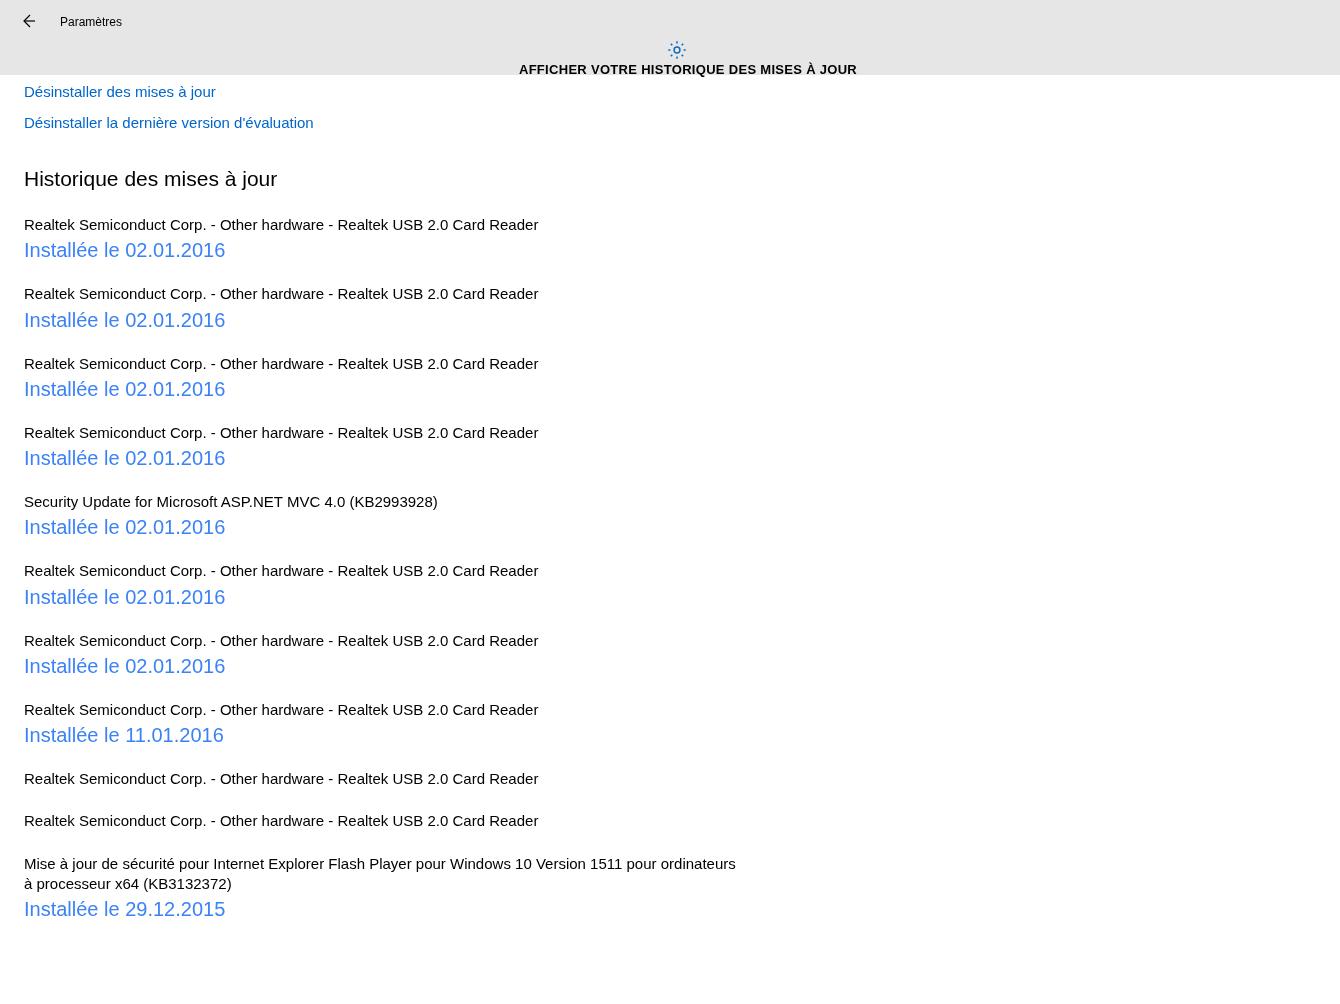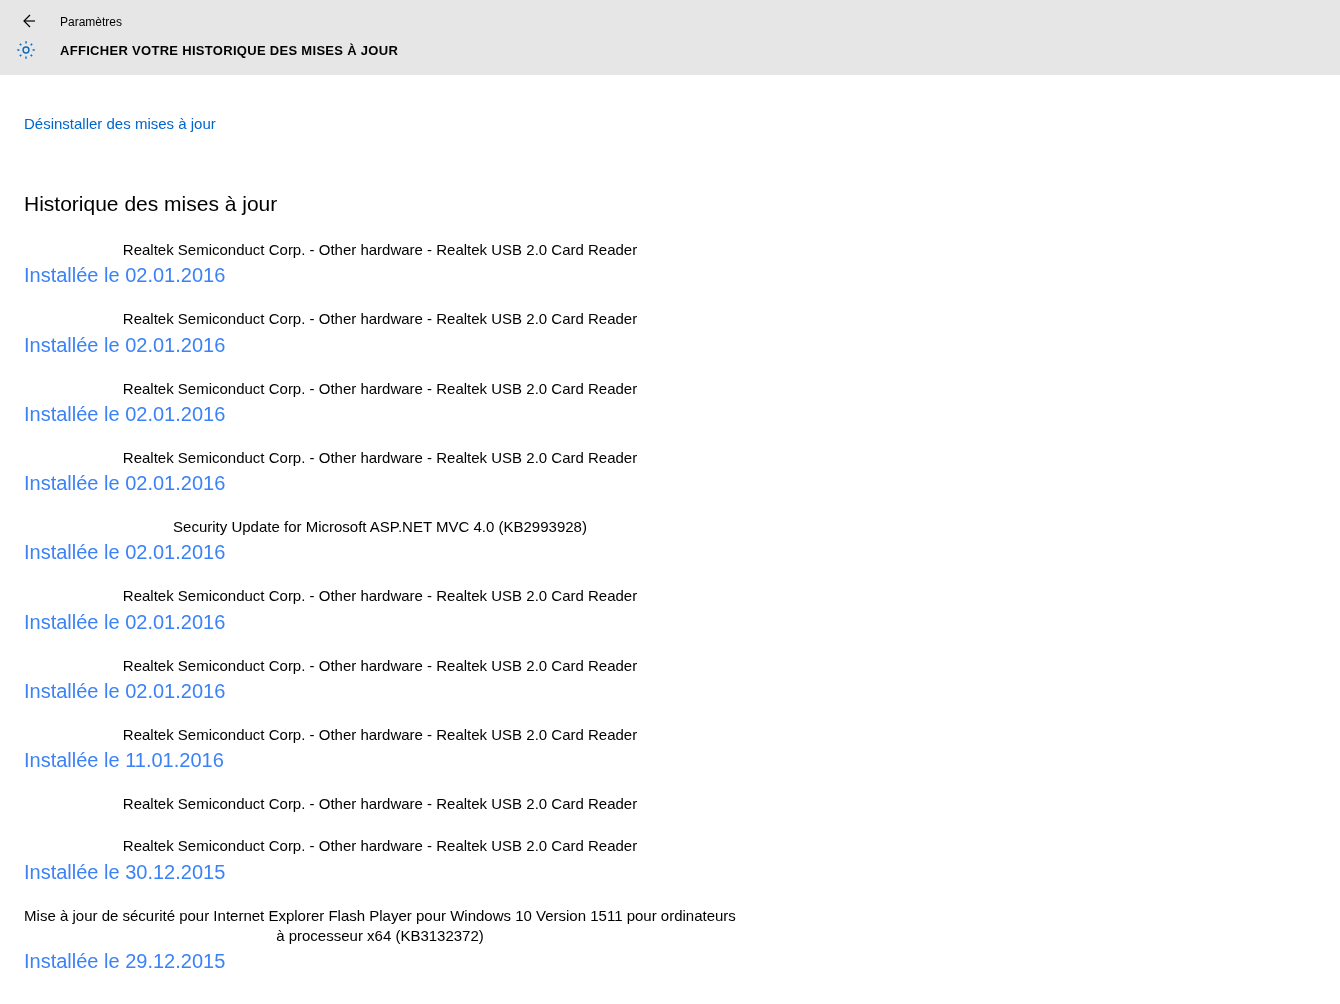--- a/index.html
+++ b/index.html
@@ -38,62 +38,62 @@
   .settings-label {
     font-size: 12px;
     margin-left: 18px;
     color: #000;
   }
   .header-title-row {
     display: flex;
     align-items: center;
     padding-top: 10px;
     padding-left: 0px;
+    flex-direction: column;
   }
   .gear-icon {
     width: 24px;
     height: 24px;
     display: flex;
     align-items: center;
     justify-content: center;
     margin-left: 0px;
   }
   .gear-icon svg { width: 22px; height: 22px; }
   .page-title {
     font-size: 13px;
     font-weight: 600;
     letter-spacing: 0.3px;
     margin-left: 22px;
   }
   .content {
-    padding: 40px 24px 0 24px;
+    padding: 8px 24px 0 24px;
     width: 760px;
   }
   .link {
     color: #0066cc;
     font-size: 15px;
     cursor: pointer;
     display: block;
     margin-bottom: 14px;
   }
   .section-heading {
     font-size: 21px;
     font-weight: 400;
-    margin-top: 60px;
+    margin-top: 36px;
     margin-bottom: 24px;
     color: #000;
   }
   .update-item {
     margin-bottom: 22px;
   }
   .update-title {
     font-size: 15px;
     color: #000;
     line-height: 1.35;
-    text-align: center;
   }
   .update-status {
     font-size: 20px;
     color: #3b82f6;
     margin-top: 4px;
     cursor: pointer;
   }
 </style>
 </head>
 <body>
@@ -116,20 +116,21 @@
         <circle cx="12" cy="12" r="3.2"></circle>
         <path d="M12 2.5v2.3M12 19.2v2.3M21.5 12h-2.3M4.8 12H2.5M18.7 5.3l-1.6 1.6M6.9 17.1l-1.6 1.6M18.7 18.7l-1.6-1.6M6.9 6.9L5.3 5.3"></path>
       </svg>
     </span>
     <span class="page-title">AFFICHER VOTRE HISTORIQUE DES MISES À JOUR</span>
   </div>
 </div>
 
 <div class="content">
   <a class="link">Désinstaller des mises à jour</a>
+  <a class="link">Désinstaller la dernière version d'évaluation</a>
 
   <h2 class="section-heading">Historique des mises à jour</h2>
 
   <div id="updates-list">
       <div class="update-item">
         <div class="update-title">Realtek Semiconduct Corp. - Other hardware - Realtek USB 2.0 Card Reader</div>
         <div class="update-status">Installée le 02.01.2016</div>
       </div>
       <div class="update-item">
         <div class="update-title">Realtek Semiconduct Corp. - Other hardware - Realtek USB 2.0 Card Reader</div>
@@ -157,20 +158,19 @@
       </div>
       <div class="update-item">
         <div class="update-title">Realtek Semiconduct Corp. - Other hardware - Realtek USB 2.0 Card Reader</div>
         <div class="update-status">Installée le 11.01.2016</div>
       </div>
       <div class="update-item">
         <div class="update-title">Realtek Semiconduct Corp. - Other hardware - Realtek USB 2.0 Card Reader</div>
       </div>
       <div class="update-item">
         <div class="update-title">Realtek Semiconduct Corp. - Other hardware - Realtek USB 2.0 Card Reader</div>
-        <div class="update-status">Installée le 30.12.2015</div>
       </div>
       <div class="update-item">
         <div class="update-title">Mise à jour de sécurité pour Internet Explorer Flash Player pour Windows 10 Version 1511 pour ordinateurs à processeur x64 (KB3132372)</div>
         <div class="update-status">Installée le 29.12.2015</div>
       </div>
     </div>
 </div>
 
 </body></html>

